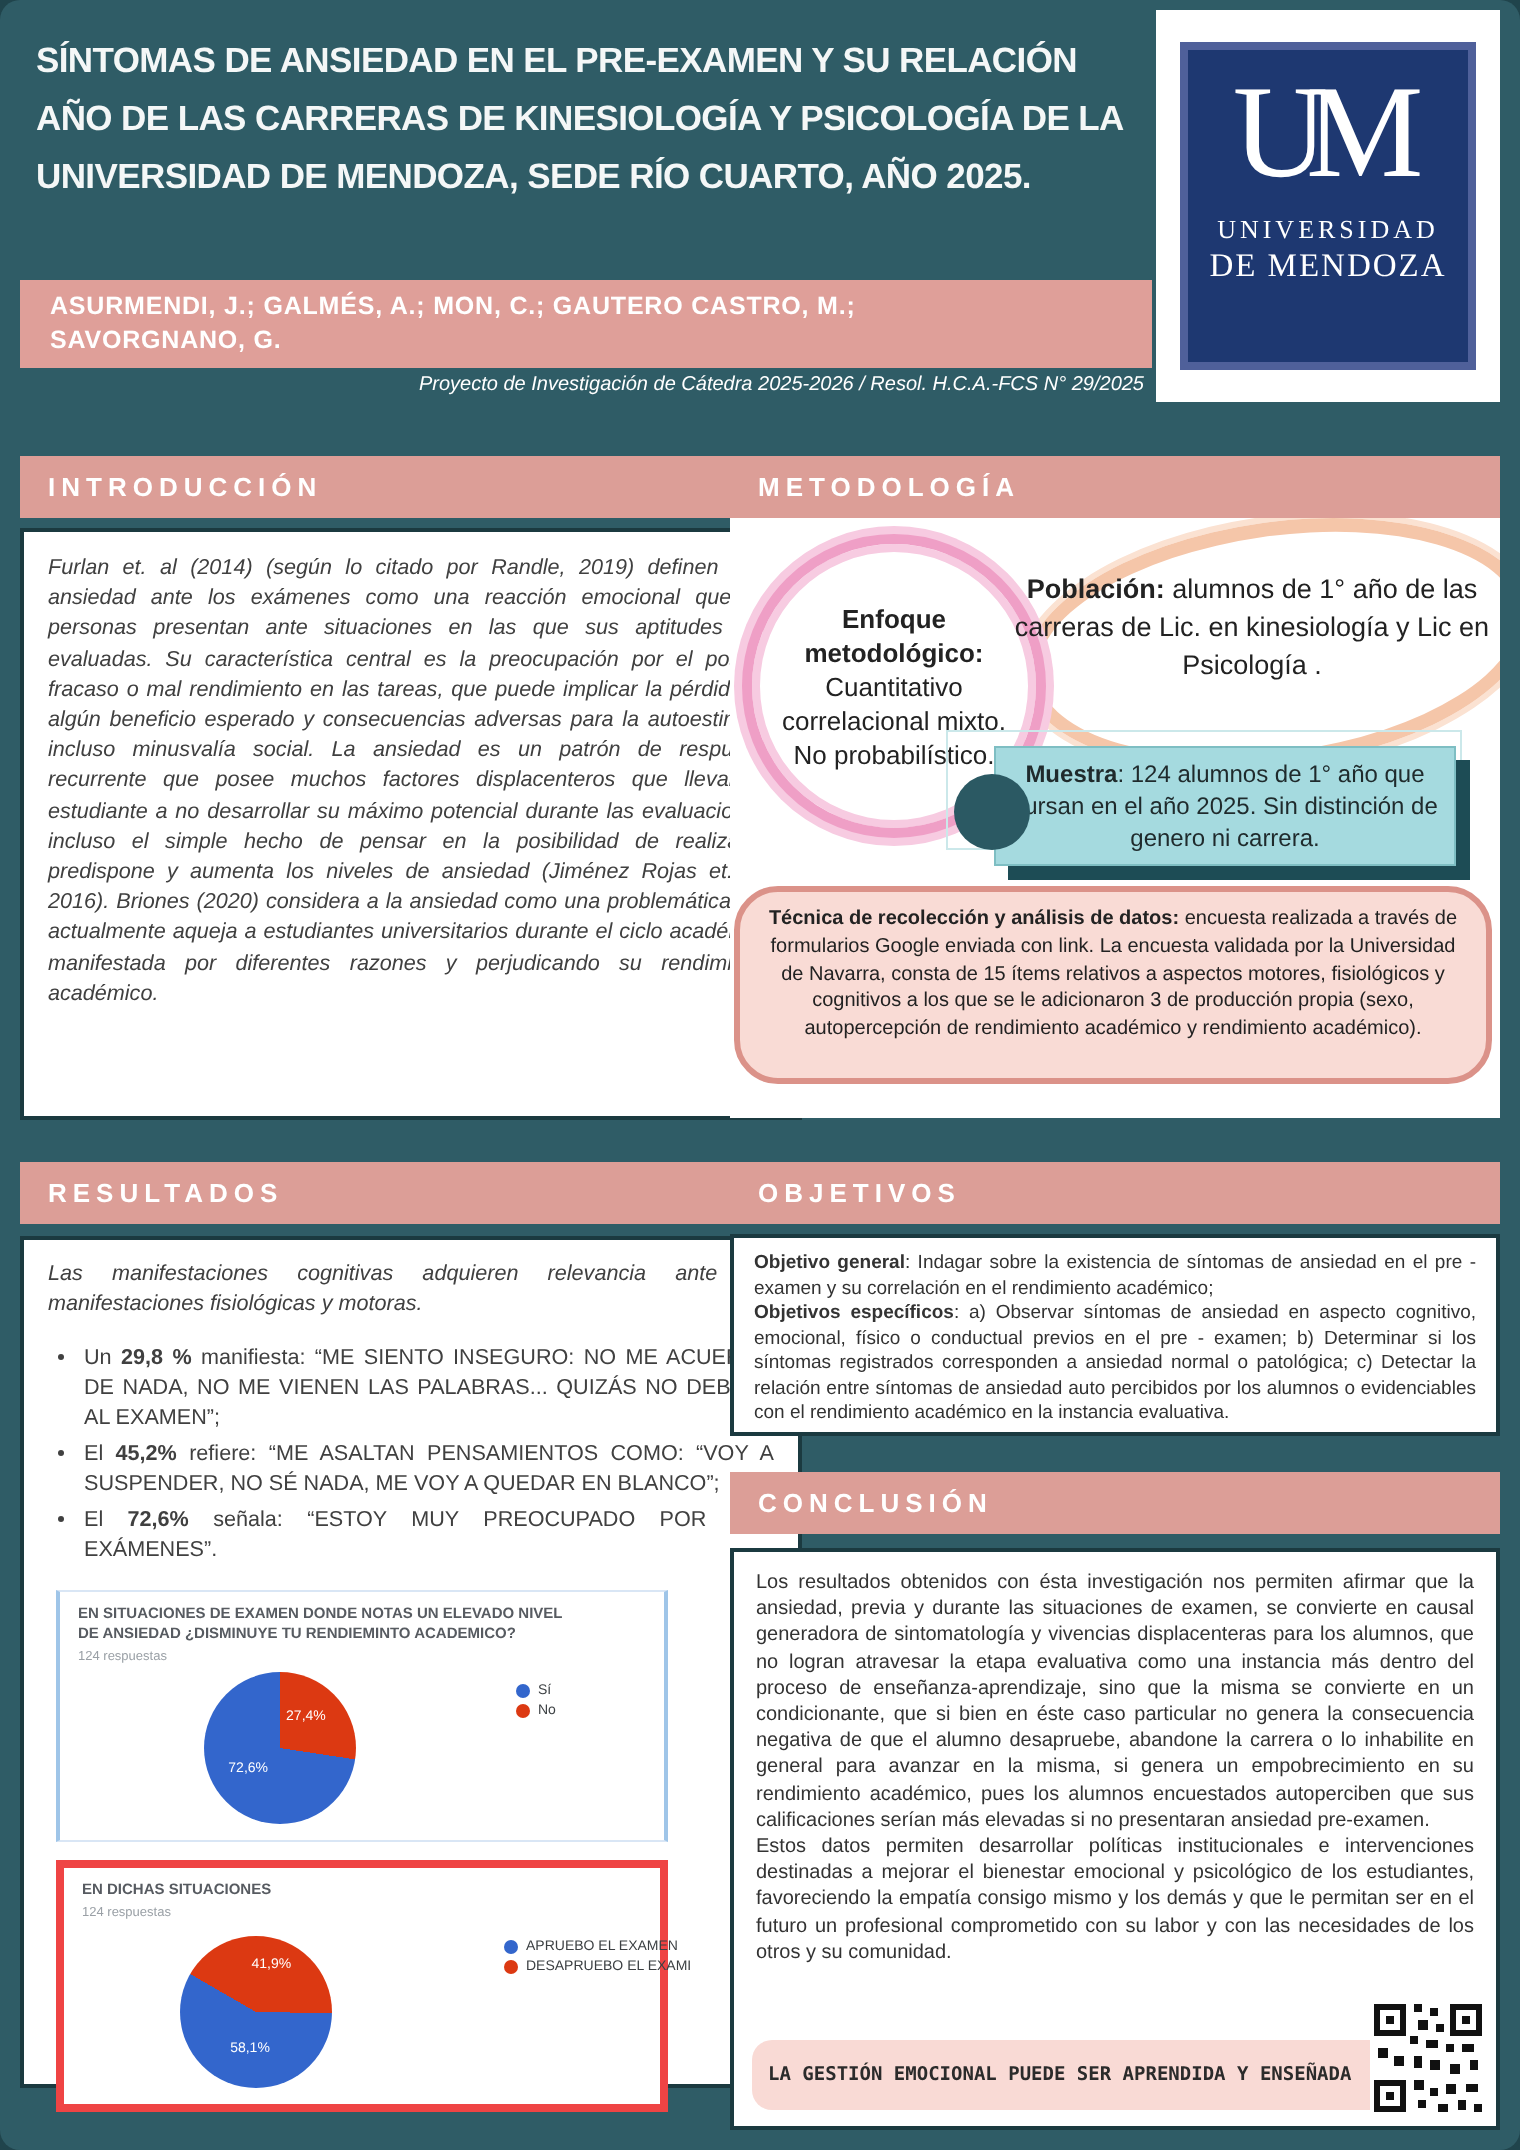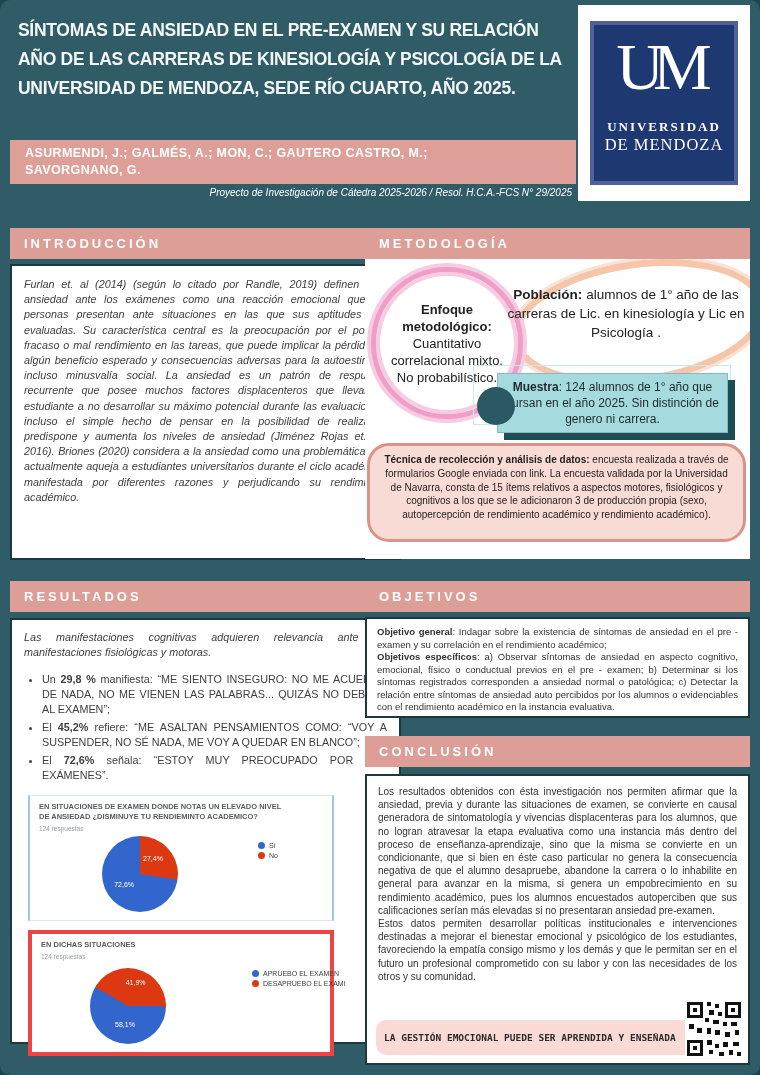--- a/index.html
+++ b/index.html
@@ -15,21 +15,21 @@
                   background:#DF9F99; padding:5px 10px 5px 15px; }
   .author-line { display:block; color:#fff; font-weight:bold; font-size:12.5px;
                  line-height:17px; letter-spacing:0.4px; }
   .project-line { position:absolute; left:10px; top:187px; width:562px; text-align:right;
                   color:#fff; font-style:italic; font-size:10px; }
   .logo-panel { position:absolute; left:578px; top:5px; width:172px; height:196px;
                 background:#fff; display:flex; align-items:center; justify-content:center; }
   .logo-box { width:148px; height:164px; background:#1E3871; border:4px solid #4F609A;
               text-align:center; color:#fff; font-family:"Liberation Serif",serif; }
   .logo-um { font-size:66px; line-height:72px; letter-spacing:-11px; padding-right:11px; margin-top:6px; }
-  .logo-l1 { font-size:13px; letter-spacing:2px; margin-top:16px;font-weight:bold; }
+  .logo-l1 { font-size:13px; letter-spacing:2px; margin-top:4px; }
   .logo-l2 { font-size:16.5px; letter-spacing:1px; }
 
   
   .col { position:absolute; top:228px; }
   .col-left { left:10px; width:391px; }
   .col-right { left:365px; width:385px; }
 
   .sec-head { background:#DC9E97; color:#fff; font-weight:bold; font-size:13px;
               letter-spacing:3px; padding:8px 14px; height:31px; line-height:15px; }
   .panel { background:#fff; border:2px solid #1B3A40; }

